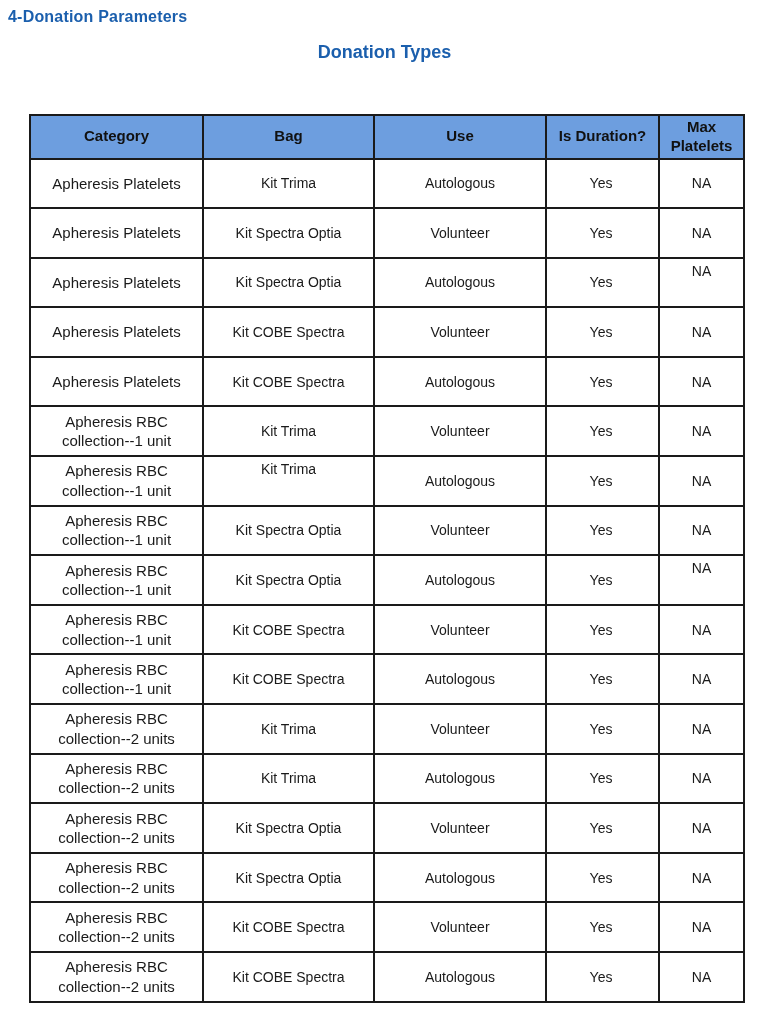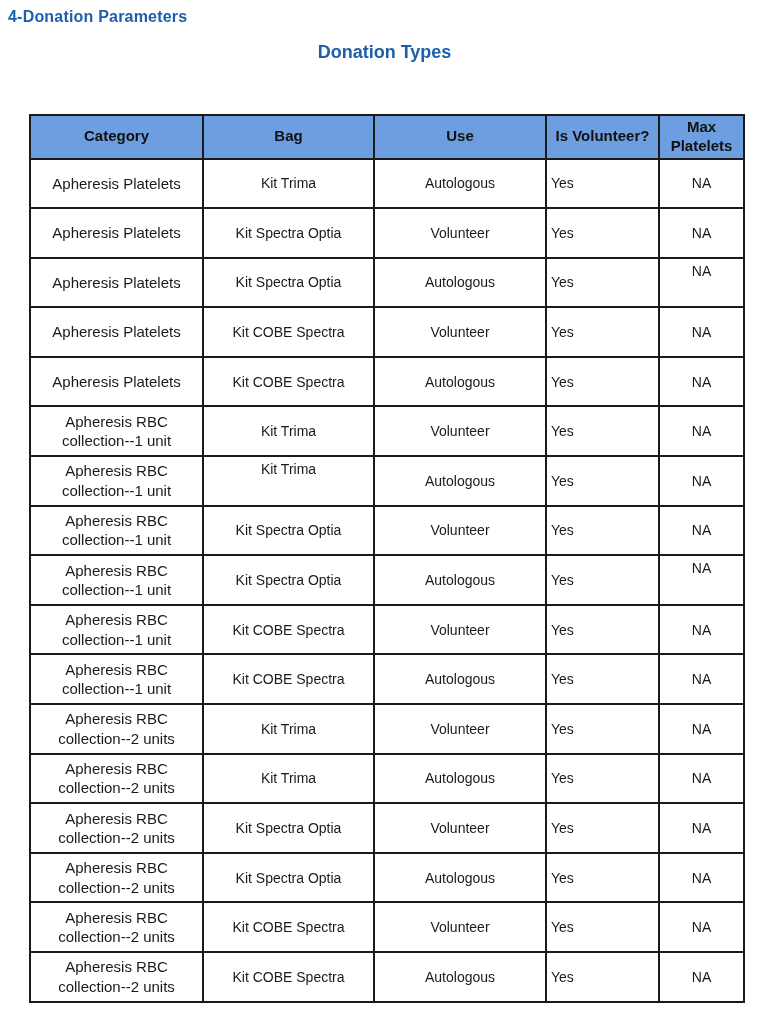--- a/index.html
+++ b/index.html
@@ -64,21 +64,21 @@
     font-size: 15px;
     line-height: 1.25;
     color: #111;
   }
   .donation-table td {
     font-size: 14px;
     line-height: 1.3;
     background: #ffffff;
   }
   .donation-table td.c0 { font-size: 15px; }
-  .donation-table td.c3 { text-align: left; padding-right: 7px; }
+  .donation-table td.c3 { text-align: center; padding-right: 7px; }
   .donation-table td.vtop { vertical-align: top; padding-top: 3px; }
   col.w0 { width: 173px; }
   col.w1 { width: 171px; }
   col.w2 { width: 172px; }
   col.w3 { width: 113px; }
   col.w4 { width: 85px; }
 </style>
 </head>
 <body>
 
@@ -92,21 +92,21 @@
         <col class="w1">
         <col class="w2">
         <col class="w3">
         <col class="w4">
     </colgroup>
     <thead>
       <tr id="header-row">
           <th class="c0">Category</th>
           <th class="c1">Bag</th>
           <th class="c2">Use</th>
-          <th class="c3">Is Volunteer?</th>
+          <th class="c3">Is Duration?</th>
           <th class="c4">Max Platelets</th>
         </tr>
     </thead>
     <tbody id="table-body">
         <tr>
           <td class="c0">Apheresis Platelets</td>
           <td class="c1">Kit Trima</td>
           <td class="c2">Autologous</td>
           <td class="c3">Yes</td>
           <td class="c4">NA</td>

